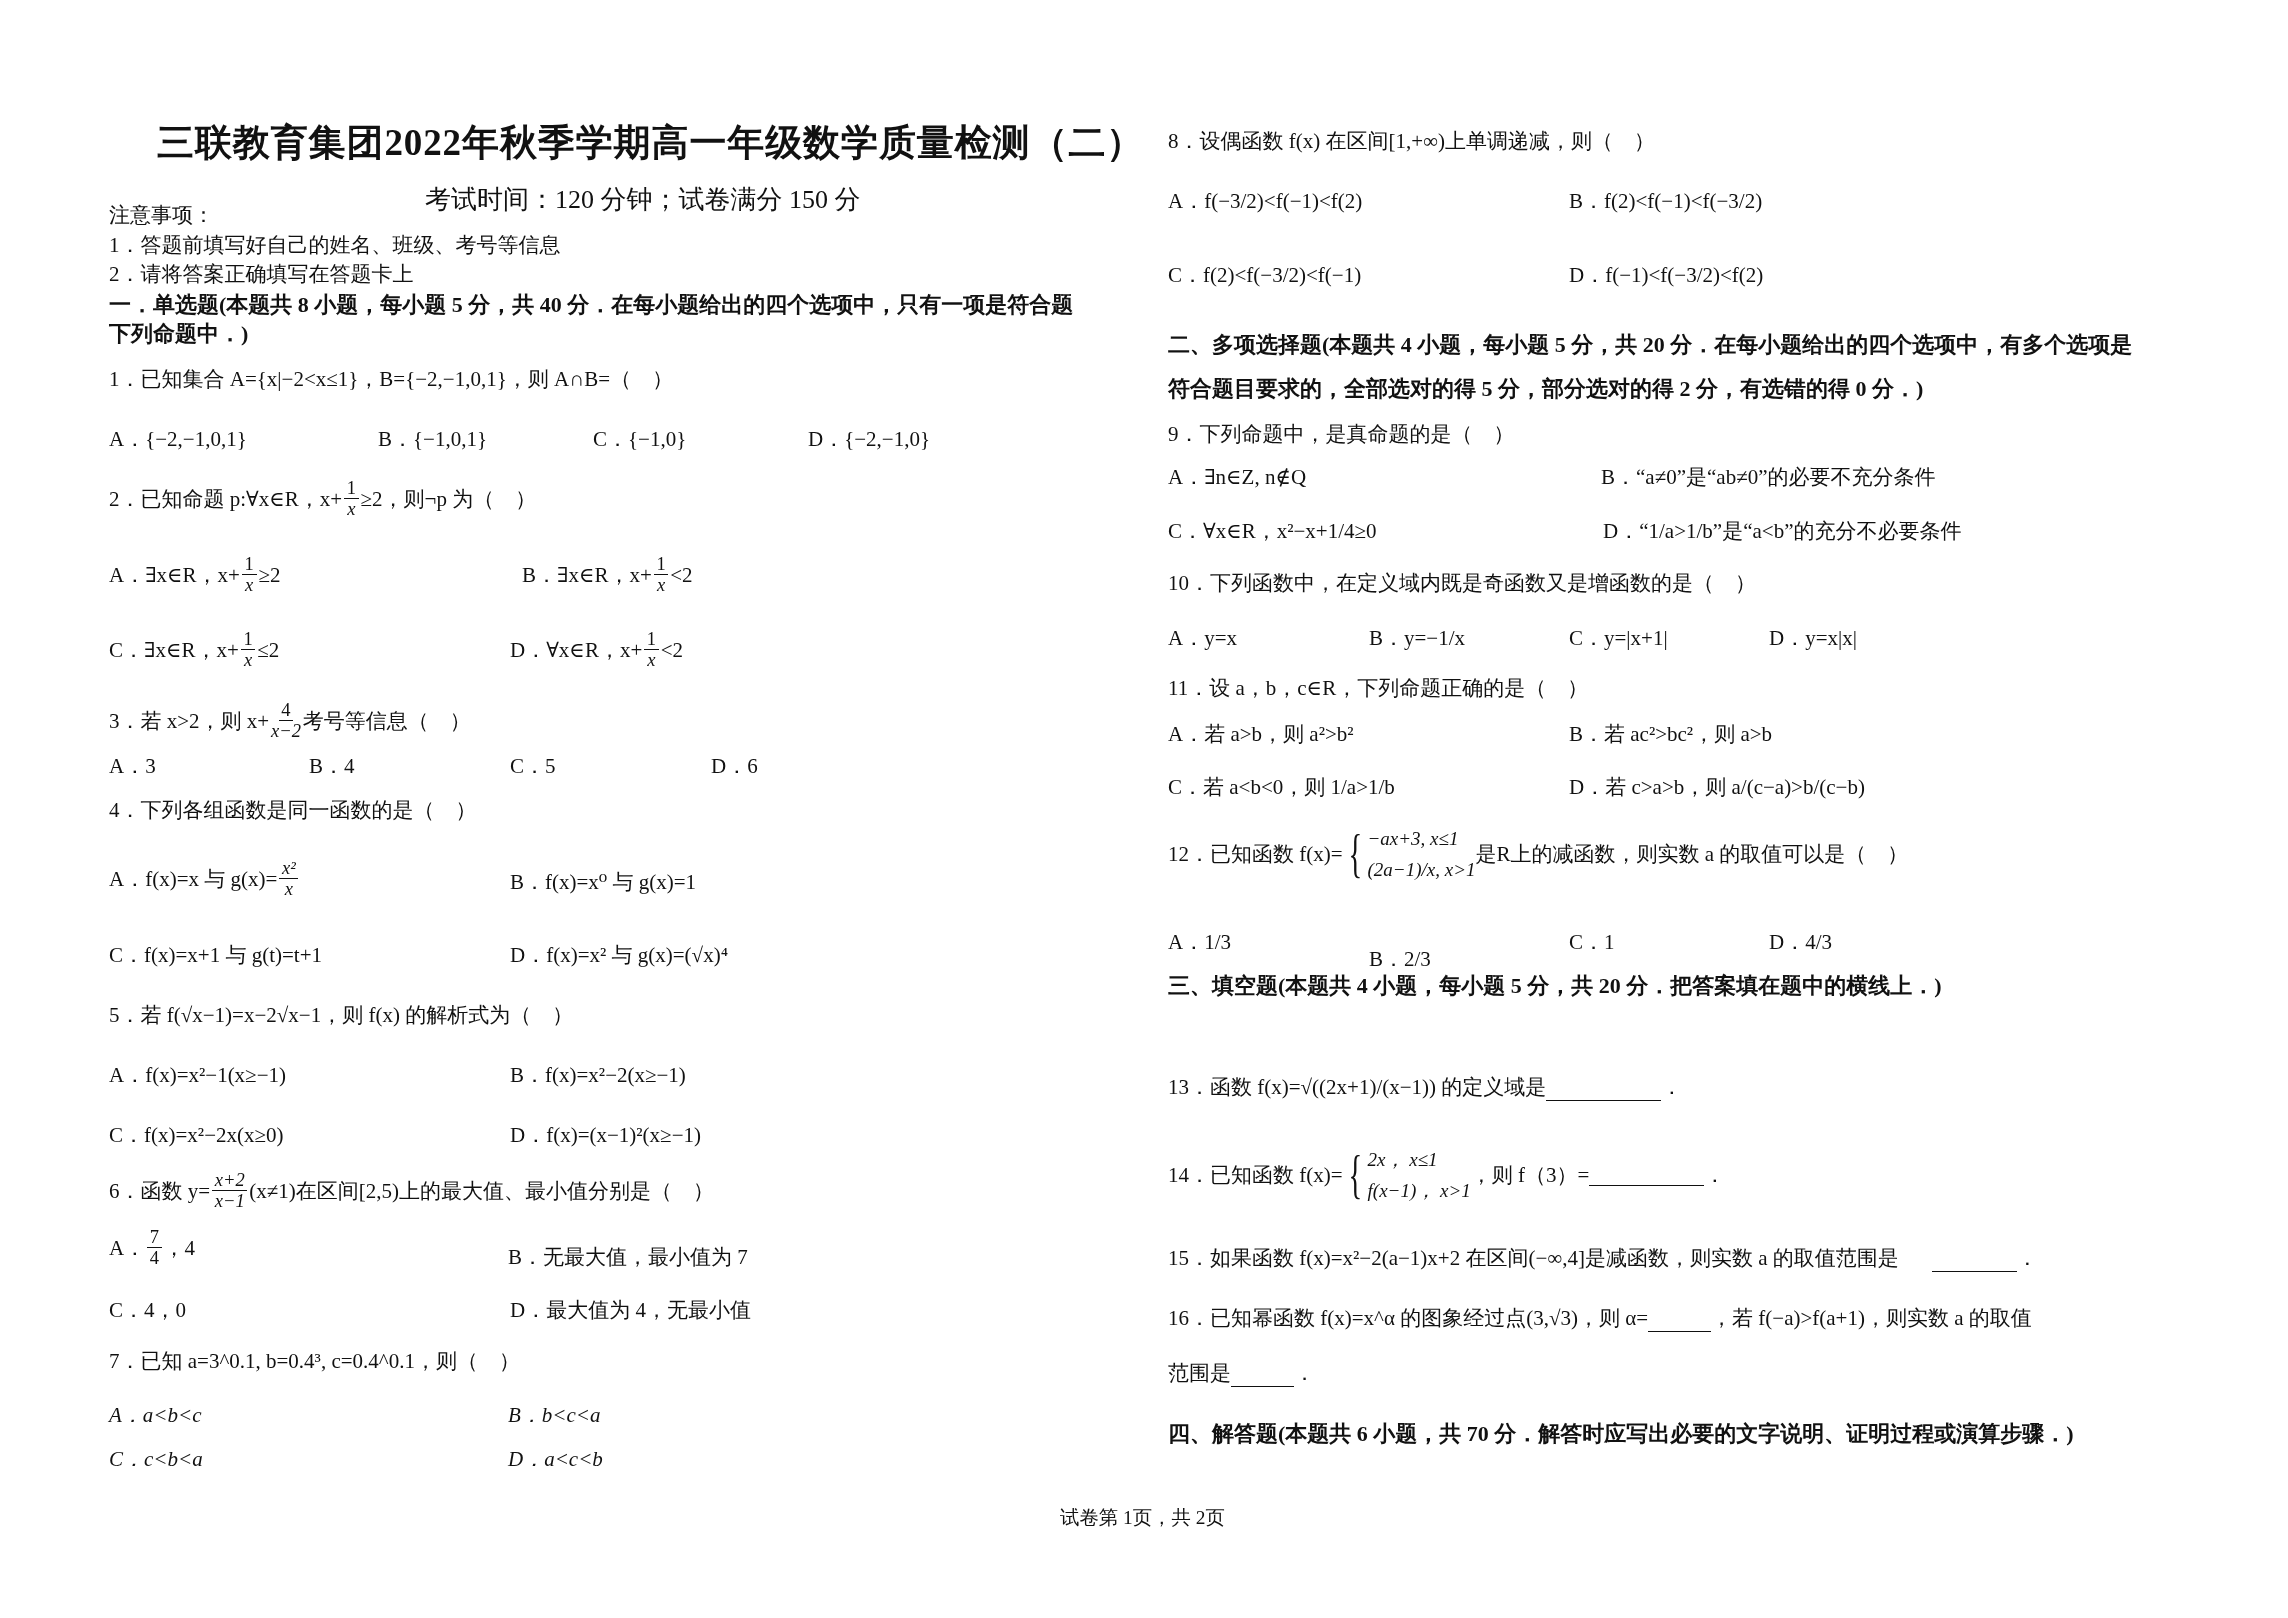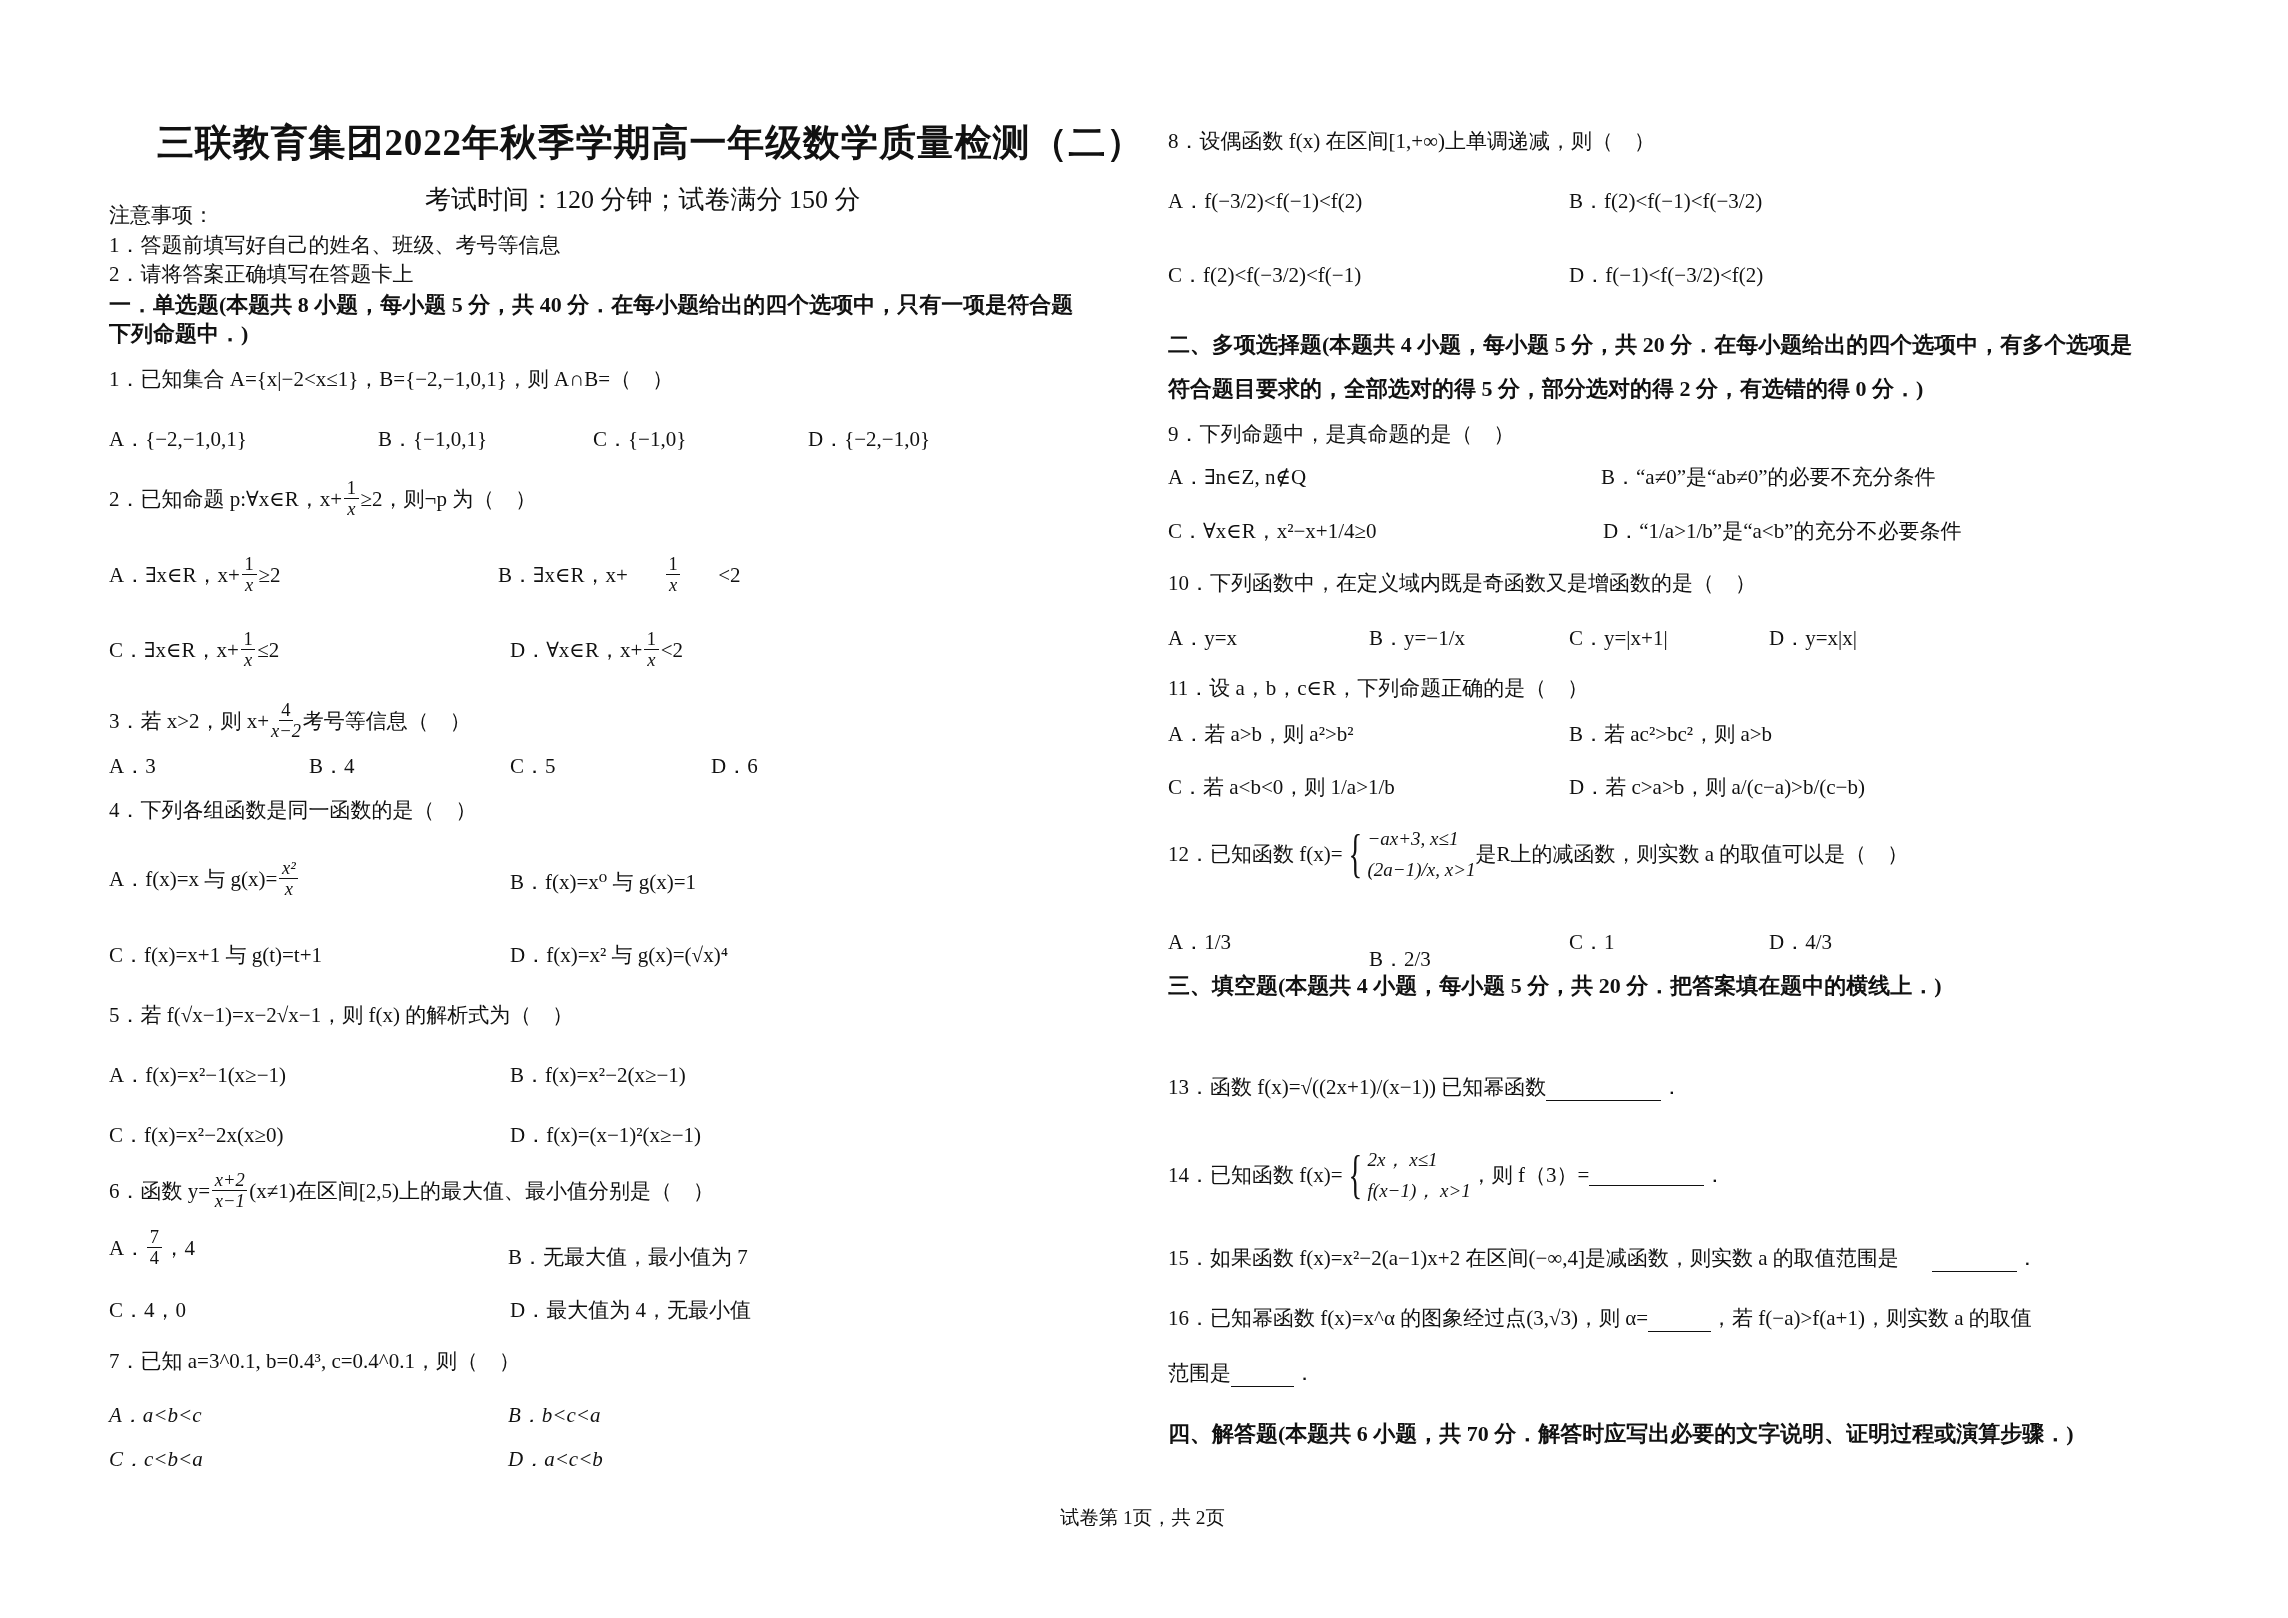--- a/index.html
+++ b/index.html
@@ -46,21 +46,21 @@
   <span>≥2，则¬p 为（　）</span>
 </div>
 <div class="abs t pw" style="left:109px;top:554px;">
   <span>A．∃x∈R，x+</span>
   <span class="frac">
       <span class="num">1</span>
       <span class="m">x</span>
     </span>
   <span>≥2</span>
 </div>
-<div class="abs t pw" style="left:498px;top:554px;gap:36px;">
+<div class="abs t pw" style="left:522px;top:554px;">
   <span>B．∃x∈R，x+</span>
   <span class="frac">
       <span class="num">1</span>
       <span class="m">x</span>
     </span>
   <span>&lt;2</span>
 </div>
 <div class="abs t pw" style="left:109px;top:629px;">
   <span>C．∃x∈R，x+</span>
   <span class="frac">
@@ -172,21 +172,21 @@
   <span> 是R上的减函数，则实数 a 的取值可以是（　）</span>
 </div>
 <div class="abs t" style="left:1168px;top:928px;">A．1/3</div>
 <div class="abs t" style="left:1369px;top:928px;margin-top:17px;">B．2/3</div>
 <div class="abs t" style="left:1569px;top:928px;">C．1</div>
 <div class="abs t" style="left:1769px;top:928px;">D．4/3</div>
 
 <div class="abs b" style="left:1168px;top:971px;">三、填空题(本题共 4 小题，每小题 5 分，共 20 分．把答案填在题中的横线上．)</div>
 
 <div class="abs t" style="left:1168px;top:1073px;">
-  <span>13．函数 f(x)=√((2x+1)/(x−1))</span><span> 已知幂函数</span><span class="blank" style="width:115px;"></span><span>．</span>
+  <span>13．函数 f(x)=√((2x+1)/(x−1))</span><span> 的定义域是</span><span class="blank" style="width:115px;"></span><span>．</span>
 </div>
 
 <div class="abs t pw" style="left:1168px;top:1144px;">
   <span>14．已知函数 f(x)=</span>
   <span class="brace">{</span>
   <span class="cases">
     <span class="m">2x，  x≤1</span>
     <span class="m">f(x−1)，  x&gt;1</span>
   </span>
   <span>，则 f（3）=</span>

